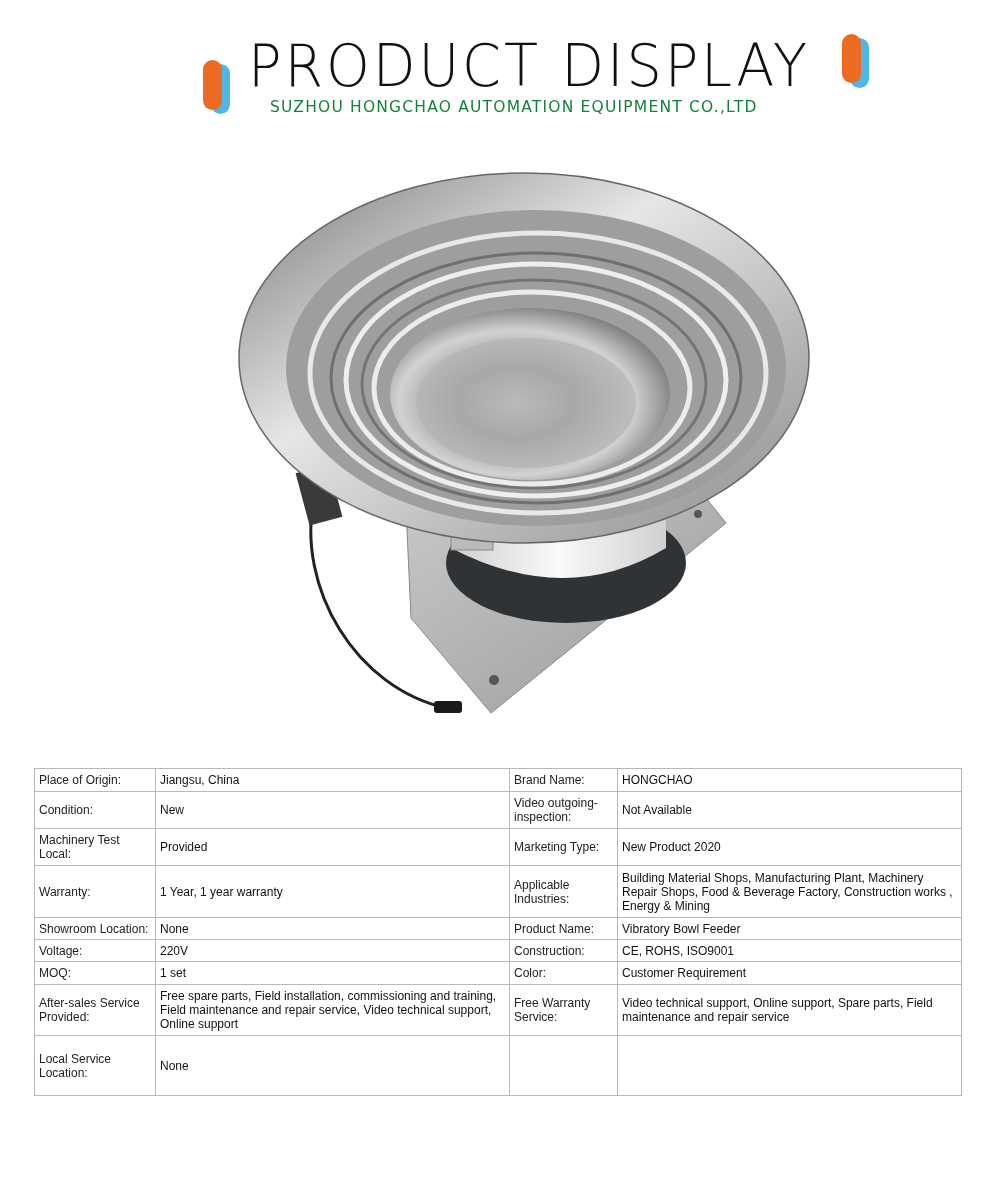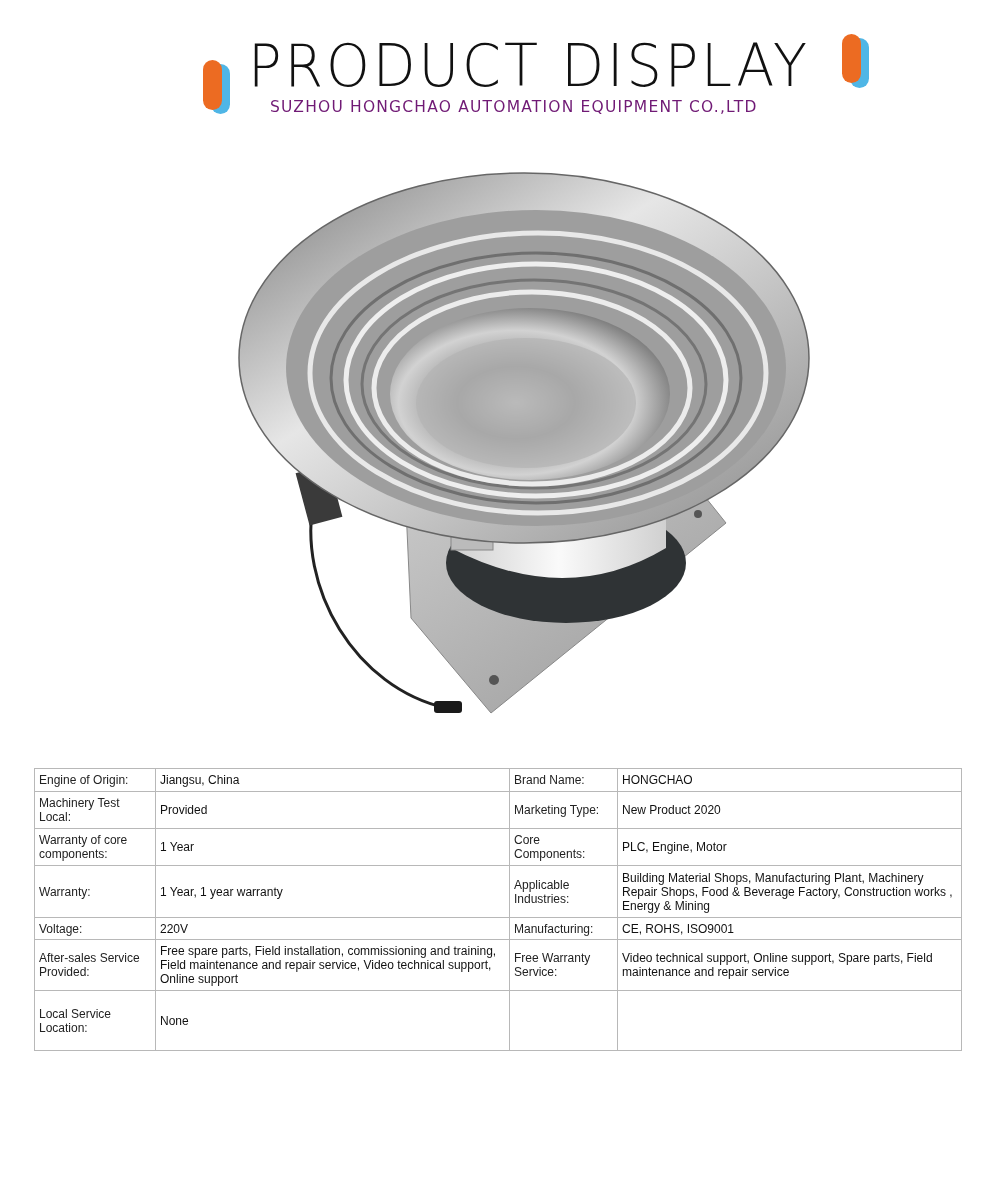--- a/index.html
+++ b/index.html
@@ -9,21 +9,21 @@
     .header { position: absolute; left: 12px; top: 0; width: 1000px; height: 130px; }
     .title {
       position: absolute; left: 236px; top: 33px; width: 580px;
       font-family: "DejaVu Sans", sans-serif; font-weight: 300;
       font-size: 58px; letter-spacing: 3px; line-height: 66px; color: #111;
       white-space: nowrap; transform-origin: left top; transform: scaleX(0.96);
     }
     .subtitle {
       position: absolute; left: 258px; top: 98px; width: 540px;
       font-family: "DejaVu Sans", sans-serif; font-size: 15.5px; letter-spacing: 1.2px;
-      color: #701a75; white-space: nowrap;
+      color: #15803d; white-space: nowrap;
     }
     .pill { position: absolute; width: 19px; border-radius: 10px; }
     .pill.blue { background: #4fb6e6; }
     .pill.orange { background: #ec6b22; }
 
     .product-image { position: absolute; left: 236px; top: 168px; width: 590px; height: 570px; }
 
     table.spec {
       position: absolute; left: 34px; top: 768px; width: 927px;
       border-collapse: collapse; table-layout: fixed;
@@ -103,48 +103,60 @@
 
 <table class="spec">
   <colgroup>
     <col style="width:121px">
     <col style="width:354px">
     <col style="width:108px">
     <col style="width:344px">
   </colgroup>
   <tbody>
     <tr style="height:23px">
-      <td class="lbl">Engine of Origin:</td>
+      <td class="lbl">Place of Origin:</td>
       <td>Jiangsu, China</td>
       <td class="lbl">Brand Name:</td>
       <td>HONGCHAO</td>
+    </tr>
+    <tr style="height:37px">
+      <td class="lbl">Condition:</td>
+      <td>New</td>
+      <td class="lbl">Video outgoing-inspection:</td>
+      <td>Not Available</td>
     </tr>
     <tr style="height:37px">
       <td class="lbl">Machinery Test Local:</td>
       <td>Provided</td>
       <td class="lbl">Marketing Type:</td>
       <td>New Product 2020</td>
-    </tr>
-    <tr style="height:37px">
-      <td class="lbl">Warranty of core components:</td>
-      <td>1 Year</td>
-      <td class="lbl">Core Components:</td>
-      <td>PLC, Engine, Motor</td>
     </tr>
     <tr style="height:52px">
       <td class="lbl">Warranty:</td>
       <td>1 Year, 1 year warranty</td>
       <td class="lbl">Applicable Industries:</td>
       <td>Building Material Shops, Manufacturing Plant, Machinery Repair Shops, Food &amp; Beverage Factory, Construction works , Energy &amp; Mining</td>
     </tr>
     <tr style="height:22px">
+      <td class="lbl">Showroom Location:</td>
+      <td>None</td>
+      <td class="lbl">Product Name:</td>
+      <td>Vibratory Bowl Feeder</td>
+    </tr>
+    <tr style="height:22px">
       <td class="lbl">Voltage:</td>
       <td>220V</td>
-      <td class="lbl">Manufacturing:</td>
+      <td class="lbl">Construction:</td>
       <td>CE, ROHS, ISO9001</td>
+    </tr>
+    <tr style="height:23px">
+      <td class="lbl">MOQ:</td>
+      <td>1 set</td>
+      <td class="lbl">Color:</td>
+      <td>Customer Requirement</td>
     </tr>
     <tr style="height:51px">
       <td class="lbl">After-sales Service Provided:</td>
       <td>Free spare parts, Field installation, commissioning and training, Field maintenance and repair service, Video technical support, Online support</td>
       <td class="lbl">Free Warranty Service:</td>
       <td>Video technical support, Online support, Spare parts, Field maintenance and repair service</td>
     </tr>
     <tr style="height:60px">
       <td class="lbl ls">Local Service Location:</td>
       <td>None</td>

